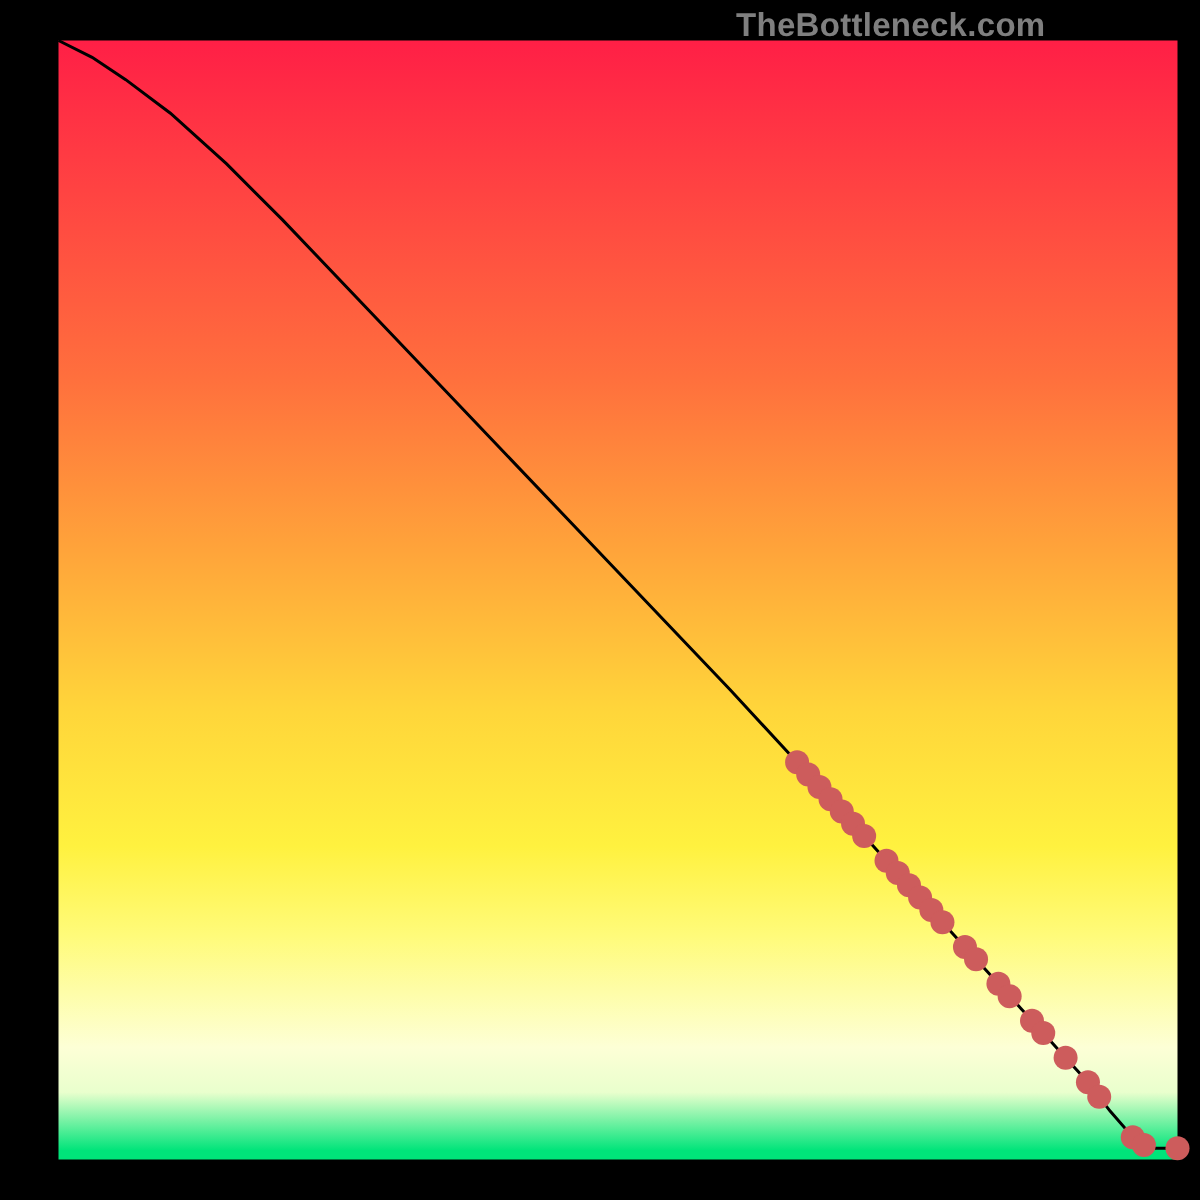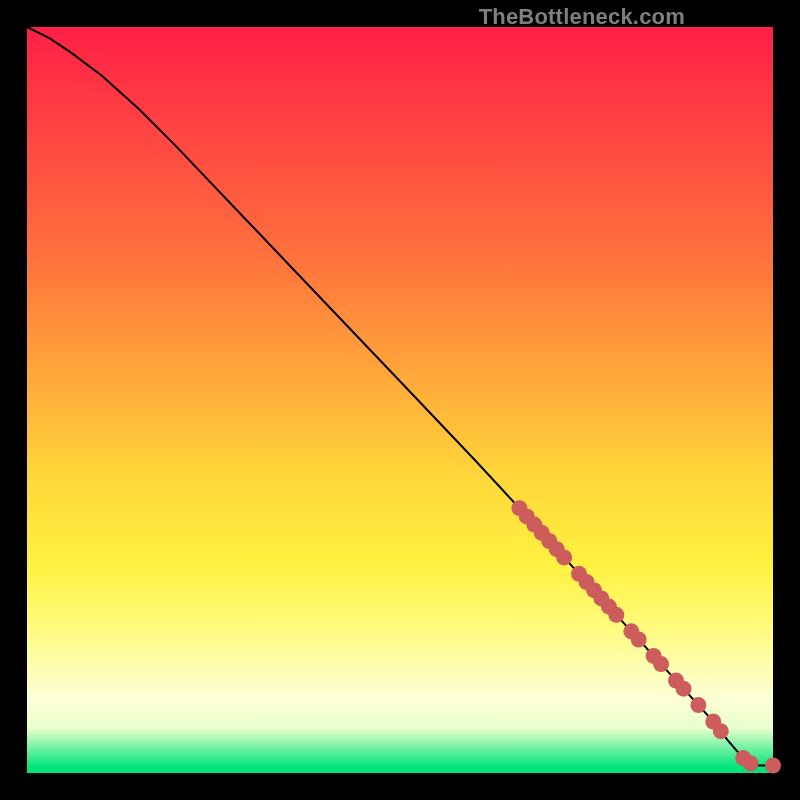--- a/index.html
+++ b/index.html
@@ -8,20 +8,21 @@
     width: 800px;
     height: 800px;
     background: #000;
     font-family: Arial, Helvetica, sans-serif;
     overflow: hidden;
   }
   .stage {
     position: relative;
     width: 713px;
     height: 800px;
+    margin-left: 12px;
   }
   .plot {
     position: absolute;
     left: 27px;
     top: 27px;
     width: 746px;
     height: 746px;
     
     background: linear-gradient(
       to bottom,

